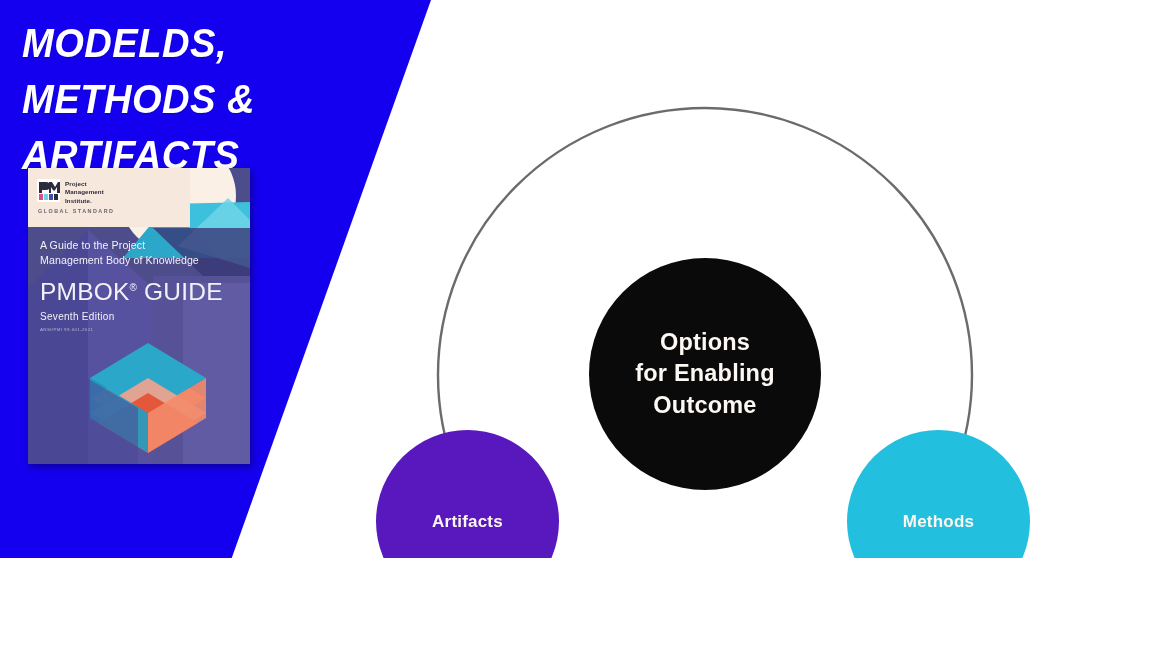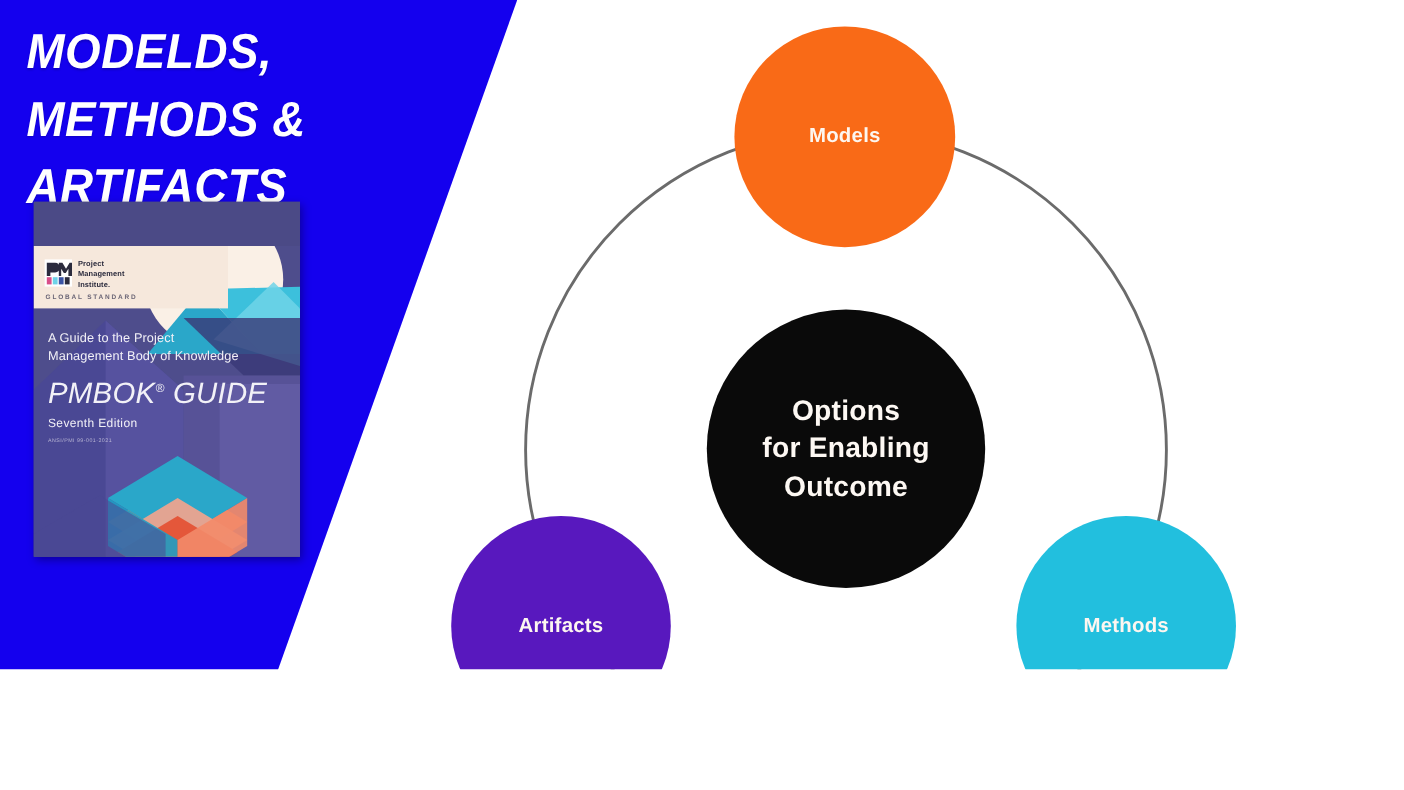--- a/index.html
+++ b/index.html
@@ -51,21 +51,21 @@
   .book {
     position: absolute;
     left: 28px;
     top: 168px;
     width: 222px;
     height: 296px;
     background: #4b4a86;
     overflow: hidden;
     box-shadow: 2px 3px 7px rgba(0,0,0,0.35);
   }
-  .book-art { position: absolute; inset: 0; overflow: hidden; margin-top: 37px; }
+  .book-art { position: absolute; inset: 0; overflow: hidden; }
   .book-logo-plate {
     position: absolute;
     left: 0; top: 0;
     width: 73%;
     height: 20%;
     background: #f6e8dc;
     z-index: 6;
   }
   .pmi-logo {
     position: absolute;
@@ -109,21 +109,20 @@
     line-height: 1.38;
     white-space: pre-line;
     font-weight: 400;
     letter-spacing: 0.1px;
   }
   .bt-title {
     font-size: 24.5px;
     letter-spacing: 0.2px;
     margin-top: 11px;
     font-weight: 400;
-    font-style: italic;
   }
   .bt-title sup { font-size: 10px; vertical-align: super; }
   .bt-edition {
     font-size: 10px;
     margin-top: 5px;
     letter-spacing: 0.3px;
   }
   .bt-standard {
     font-size: 11.2px;
     line-height: 1.42;
@@ -257,23 +256,20 @@
       </div>
     </div>
   </div>
 
   <div class="diagram">
 
     <svg class="ring" width="770" height="658" viewBox="0 0 770 658">
       <circle cx="305" cy="375" r="267" fill="none" stroke="#6b6b6b" stroke-width="2.4"></circle>
     </svg>
 
-    <div class="node node-models">
-      <span class="node-label">Models</span>
-    </div>
 
     <div class="node node-methods">
       <span class="node-label">Methods</span>
     </div>
 
     <div class="node node-center">
       <span class="node-label">Options
 for Enabling
 Outcome</span>
     </div>

